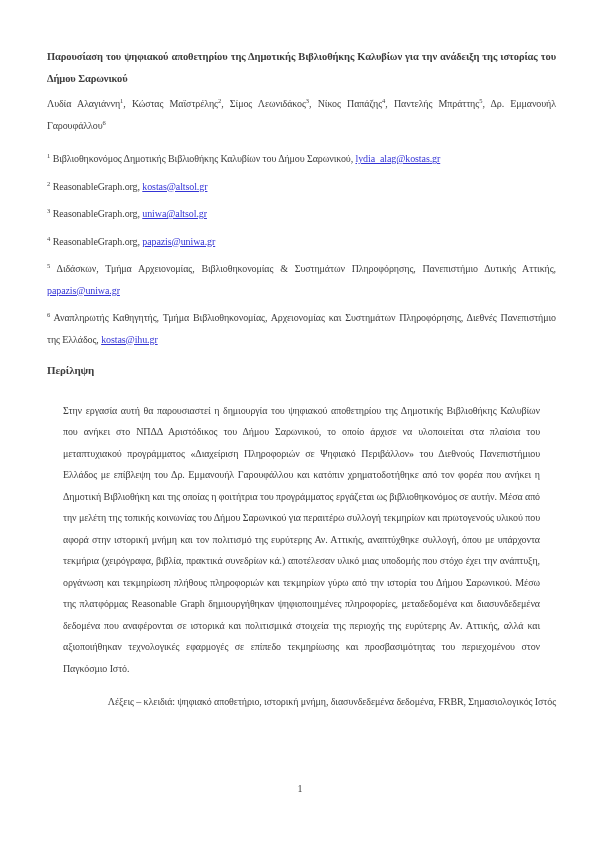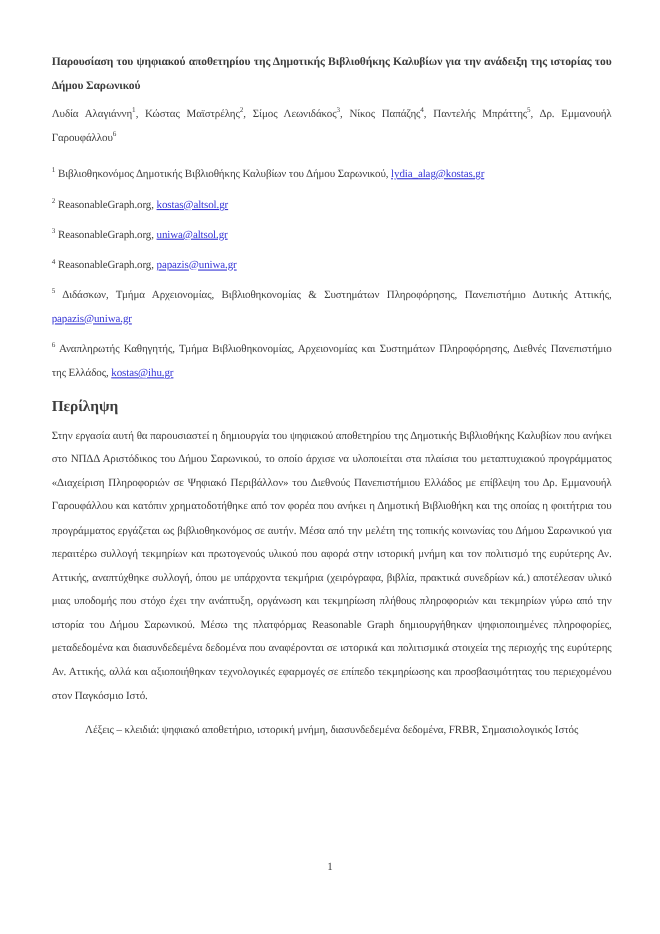--- a/index.html
+++ b/index.html
@@ -46,32 +46,32 @@
   .affil {
     margin: 0 0 6px 0;
     text-align: justify;
   }
   .email {
     color: var(--link-color);
     text-decoration: underline;
     cursor: pointer;
   }
   .abstract-heading {
-    font-size: 14px;
+    font-size: 11px;
     font-weight: 700;
-    margin: 10px 0 4px 0;
+    margin: 10px 0 18px 0;
   }
   .abstract-body {
-    margin: 0;
+    margin: 16px;
     text-align: justify;
   }
   .keywords {
     margin: 13px 0 0 0;
     line-height: 14px;
-    text-align: center;
+    text-align: right;
   }
   .page-number {
     position: absolute;
     left: 0;
     top: 782px;
     width: 100%;
     text-align: center;
     line-height: 14px;
   }
 </style>

